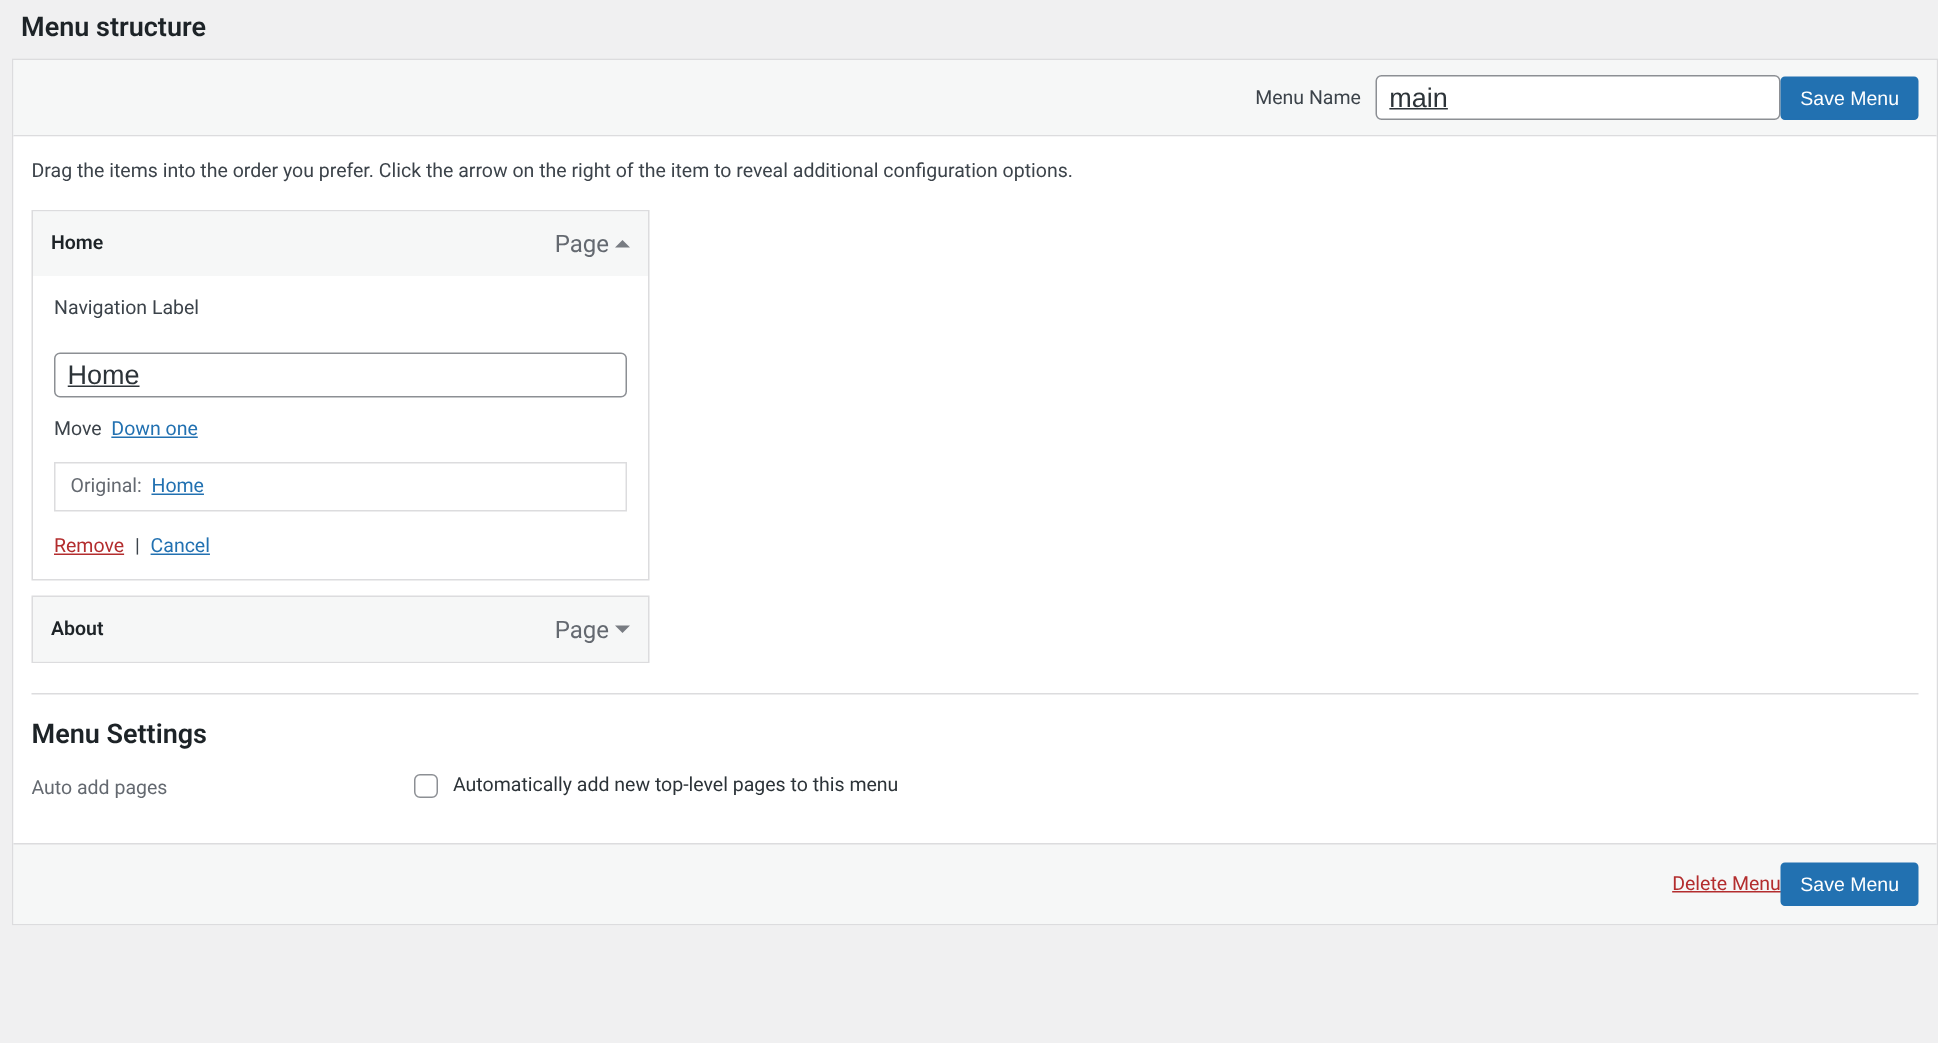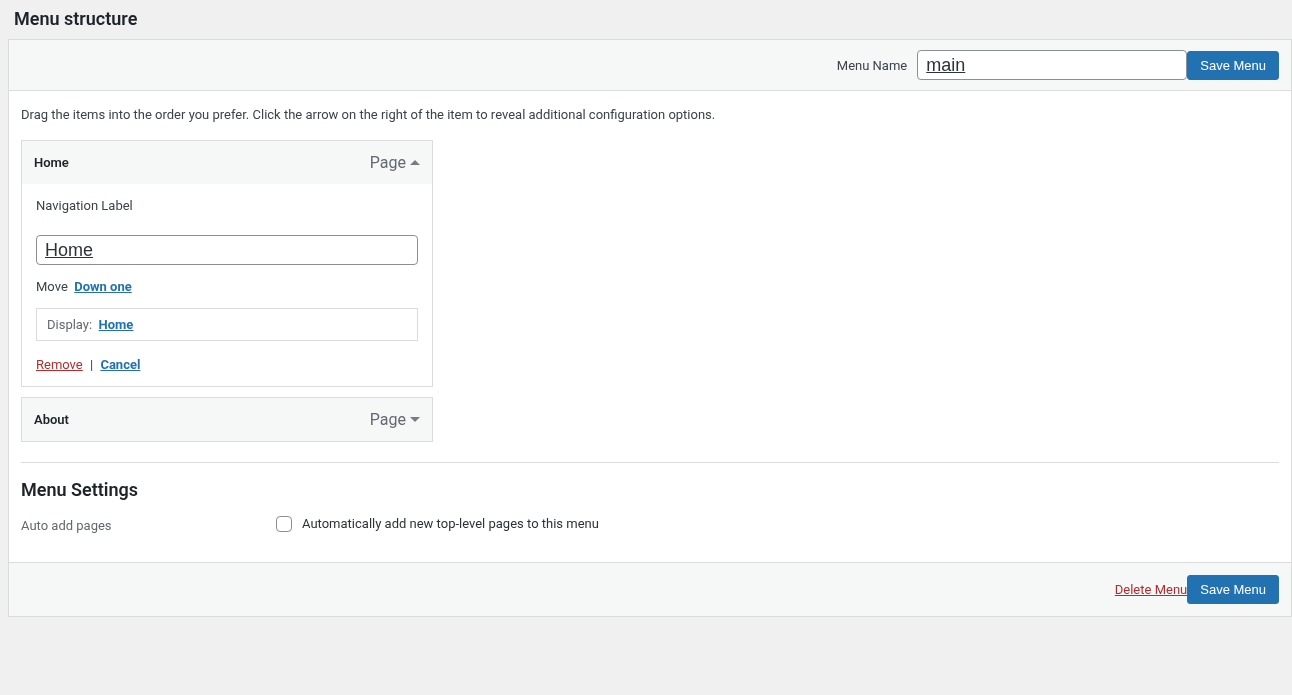--- a/index.html
+++ b/index.html
@@ -85,21 +85,21 @@
   .menu-item-title { font-weight: 600; font-size: 13px; color: #1d2327; }
   .menu-item-type { display: flex; align-items: center; gap: 4px; color: #646970; font-size: 16px; }
   .caret { width: 0; height: 0; border-left: 5px solid transparent; border-right: 5px solid transparent; }
   .caret.up { border-bottom: 5px solid #787c82; }
   .caret.down { border-top: 5px solid #787c82; }
   .menu-item-body {
     padding: 14px 14px;
   }
   .field-label { font-size: 13px; color: #3c434a; display: block; margin-bottom: 22px; }
   .move-row { margin-top: 14px; font-size: 13px; color: #3c434a; }
-  .link { color: #2271b1; text-decoration: underline; cursor: pointer; font-weight: bold; }
+  .link { color: #2271b1; text-decoration: underline; cursor: pointer; }
   .link-red { color: #b32d2e; text-decoration: underline; cursor: pointer; }
   .original-box {
     border: 1px solid #dcdcde;
     padding: 8px 10px;
     margin-top: 14px;
     font-size: 13px;
     color: #646970;
   }
   .action-row { margin-top: 16px; font-size: 13px; }
   .divider-sep { color: #3c434a; margin: 0 4px; }
@@ -185,21 +185,21 @@
           <div class="menu-item-body">
             <label class="field-label">Navigation Label</label>
             <input class="text-input wide" type="text" value="Home" style="">
 
             <div class="move-row">
               <span>Move</span>&nbsp;
               <span class="link">Down one</span>
             </div>
 
             <div class="original-box">
-              <span>Display:</span>&nbsp;
+              <span>Original:</span>&nbsp;
               <span class="link">Home</span>
             </div>
 
             <div class="action-row">
               <span class="link-red">Remove</span>
               <span class="divider-sep">|</span>
               <span class="link">Cancel</span>
             </div>
           </div>
         </div>

